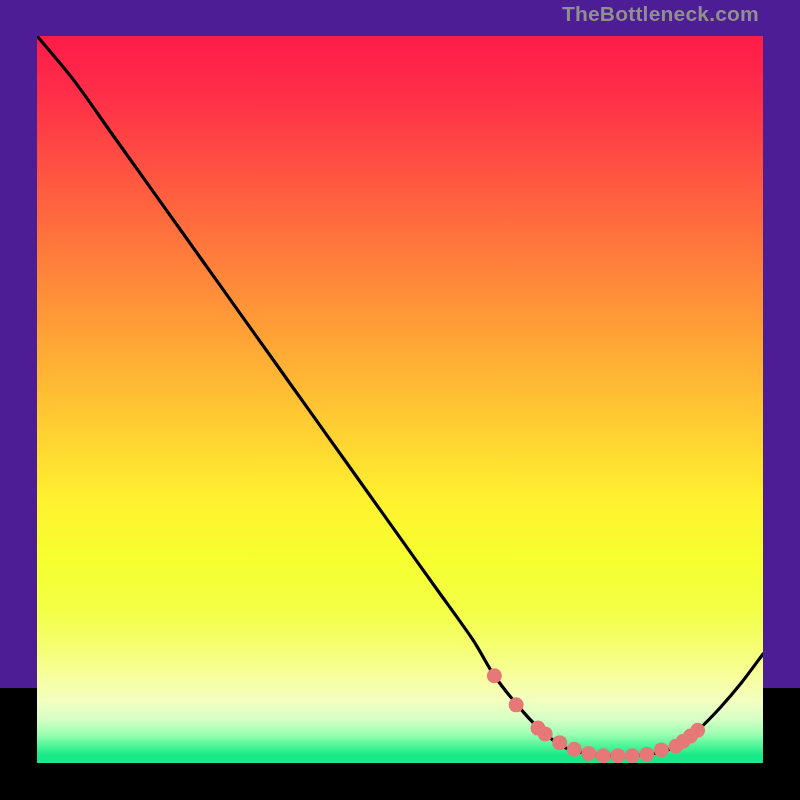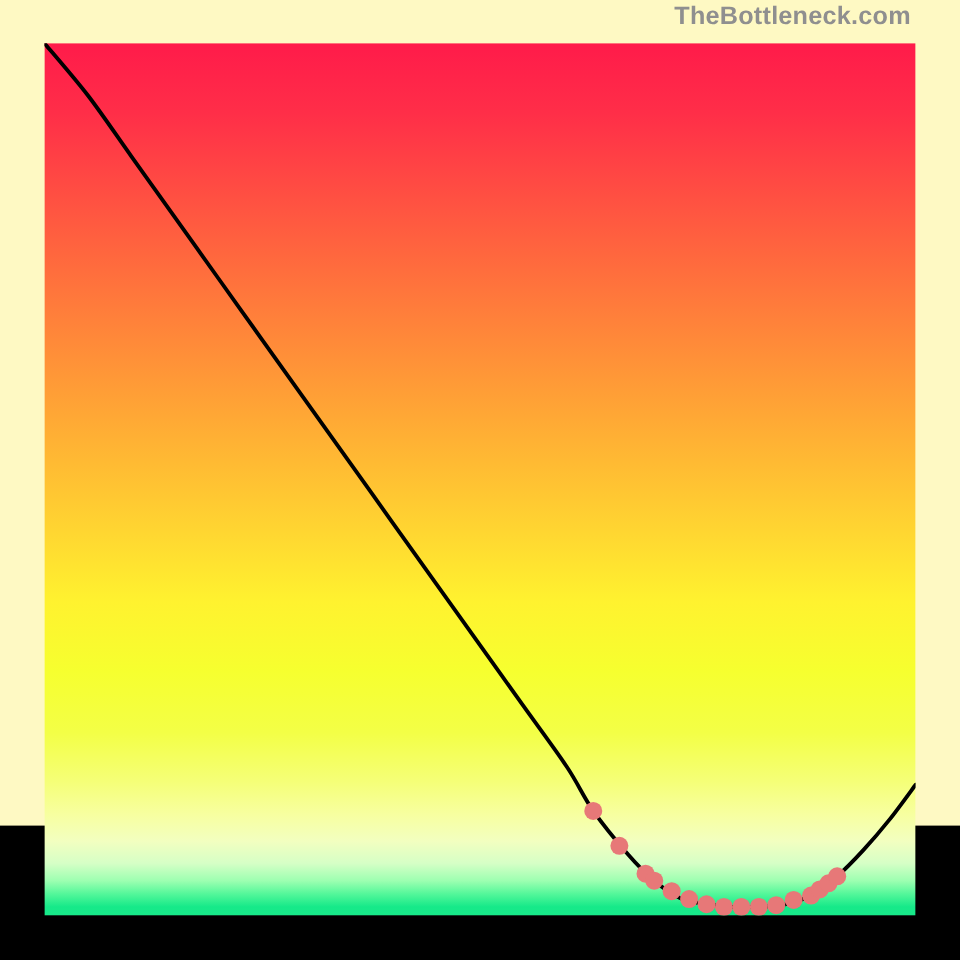--- a/index.html
+++ b/index.html
@@ -7,21 +7,21 @@
     padding: 0;
     width: 800px;
     height: 800px;
     background: #000;
     overflow: hidden;
   }
   .stage {
     position: relative;
     width: 800px;
     height: 688px;
-    background: #fef9c3;
+    background: #4c1d95;
   }
   .plot {
     position: absolute;
     left: 37px;
     top: 36px;
     width: 726px;
     height: 727px;
   }
   .attribution {
     position: absolute;

